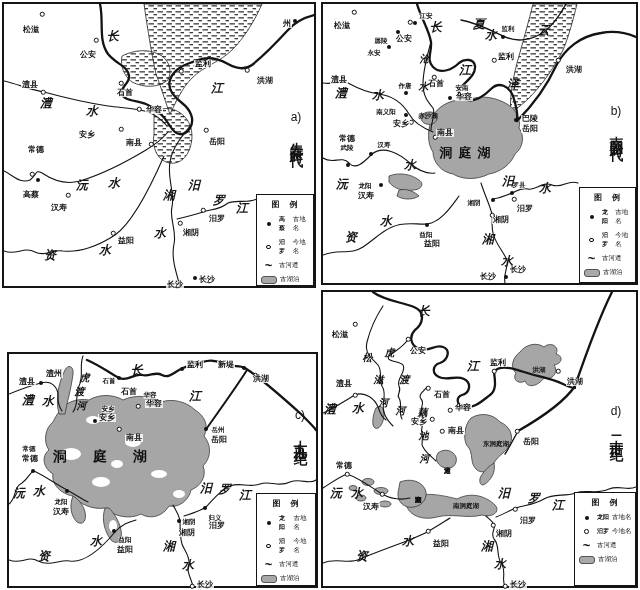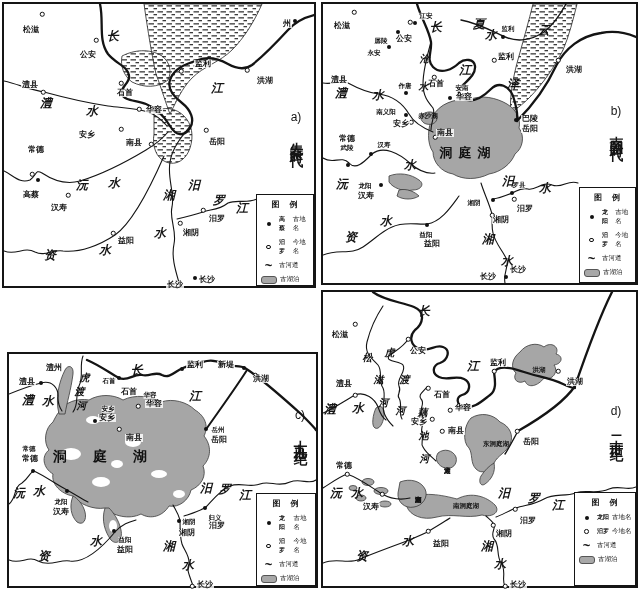--- a/index.html
+++ b/index.html
@@ -345,21 +345,21 @@
         <span class="dot filled" style="left: 24px; top: 117px;"></span>
         <span class="dot filled" style="left: 58px; top: 137px;"></span>
         <span class="dot filled" style="left: 170px; top: 167px;"></span>
         <span class="dot filled" style="left: 196px; top: 154px;"></span>
         <span class="dot filled" style="left: 105px; top: 177px;"></span>
         <span class="dot open" style="left: 183px; top: 232px;"></span>
         <span class="lbl p" style="left: 186px; top: 11px;">监利</span>
         <span class="lbl p" style="left: 217px; top: 11px;">新堤</span>
         <span class="lbl p" style="left: 252px; top: 25px;">洪湖</span>
         <span class="lbl p" style="left: 18px; top: 28px;">澧县</span>
-        <span class="lbl p" style="left: 45px; top: 14px;">澧州</span>
+        <span class="lbl p" style="left: 45px; top: 20px;">澧州</span>
         <span class="lbl a" style="left: 100px; top: 27px;">石首</span>
         <span class="lbl p" style="left: 120px; top: 38px;">石首</span>
         <span class="lbl a" style="left: 141px; top: 41px;">华容</span>
         <span class="lbl p" style="left: 145px; top: 50px;">华容</span>
         <span class="lbl a" style="left: 99px; top: 55px;">安乡</span>
         <span class="lbl p" style="left: 98px; top: 64px;">安乡</span>
         <span class="lbl p" style="left: 125px; top: 84px;">南县</span>
         <span class="lbl a" style="left: 209px; top: 76px;">岳州</span>
         <span class="lbl p" style="left: 210px; top: 86px;">岳阳</span>
         <span class="lbl a" style="left: 20px; top: 95px;">常德</span>

